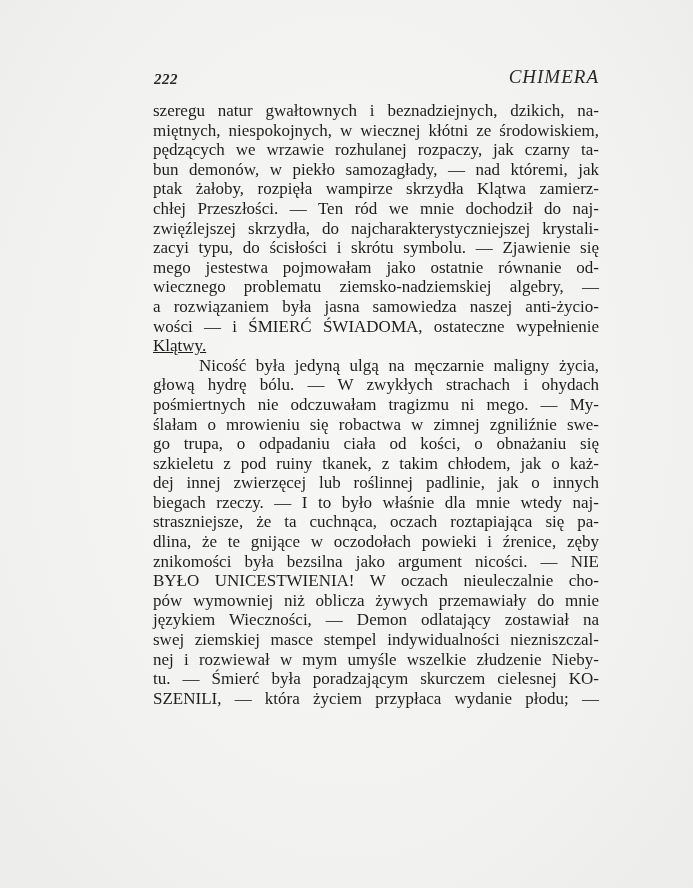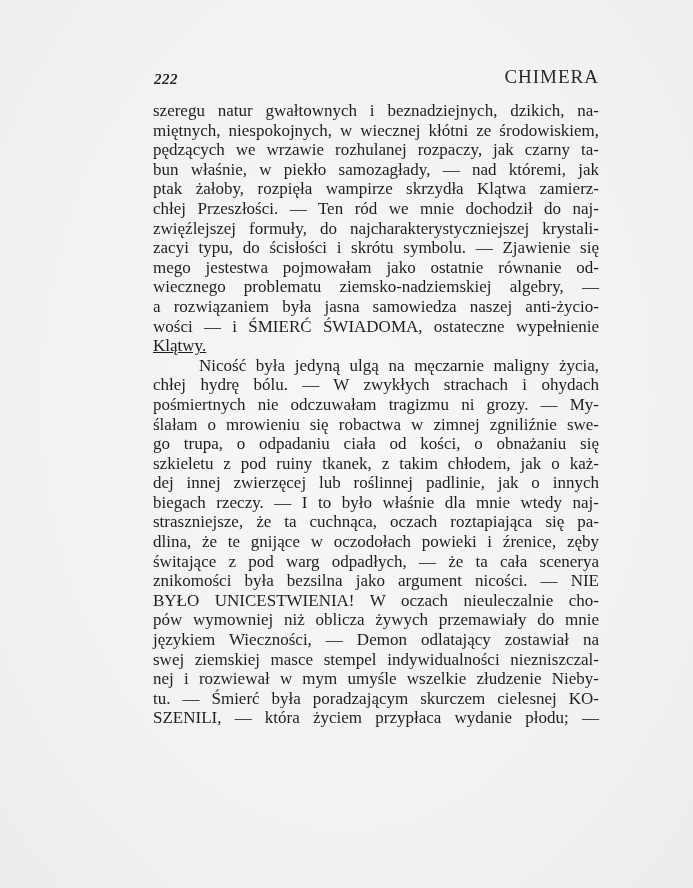--- a/index.html
+++ b/index.html
@@ -15,21 +15,21 @@
   .header {
     position: absolute; left: 153px; top: 66px; width: 446px; height: 24px;
     font-family: "Liberation Serif", serif; color: #2a2a2a;
   }
   .page-number {
     position: absolute; left: 1px; top: 5px;
     font-size: 15px; font-style: italic; font-weight: bold; letter-spacing: 0.5px;
   }
   .running-head {
     position: absolute; right: 0; top: 0;
-    font-size: 19px; letter-spacing: 1px;
+    font-size: 19px; font-style: italic; letter-spacing: 1px;
   }
   .body-text {
     position: absolute; left: 153px; top: 101px; width: 446px;
     font-family: "Liberation Serif", serif; font-size: 17px; line-height: 19.6px;
     color: #1e1e1e;
   }
   .line {
     display: block; white-space: nowrap; text-align: justify; text-align-last: justify;
     height: 19.6px; overflow: visible;
   }
@@ -42,41 +42,40 @@
 <div class="page">
   <div class="header">
     <span class="page-number">222</span>
     <span class="running-head">CHIMERA</span>
   </div>
 
   <div class="body-text">
     <span class="line">szeregu natur gwałtownych i beznadziejnych, dzikich, na-</span>
     <span class="line">miętnych, niespokojnych, w wiecznej kłótni ze środowiskiem,</span>
     <span class="line">pędzących we wrzawie rozhulanej rozpaczy, jak czarny ta-</span>
-    <span class="line">bun właśnie, w piekło samozagłady, — nad któremi, jak</span>
+    <span class="line">bun demonów, w piekło samozagłady, — nad któremi, jak</span>
     <span class="line">ptak żałoby, rozpięła wampirze skrzydła Klątwa zamierz-</span>
     <span class="line">chłej Przeszłości. — Ten ród we mnie dochodził do naj-</span>
-    <span class="line">zwięźlejszej formuły, do najcharakterystyczniejszej krystali-</span>
+    <span class="line">zwięźlejszej skrzydła, do najcharakterystyczniejszej krystali-</span>
     <span class="line">zacyi typu, do ścisłości i skrótu symbolu. — Zjawienie się</span>
     <span class="line">mego jestestwa pojmowałam jako ostatnie równanie od-</span>
     <span class="line">wiecznego problematu ziemsko-nadziemskiej algebry, —</span>
     <span class="line">a rozwiązaniem była jasna samowiedza naszej anti-życio-</span>
     <span class="line">wości — i ŚMIERĆ ŚWIADOMA, ostateczne wypełnienie</span>
     <span class="line last">Klątwy.</span>
     <span class="line indent">Nicość była jedyną ulgą na męczarnie maligny życia,</span>
-    <span class="line">chłej hydrę bólu. — W zwykłych strachach i ohydach</span>
-    <span class="line">pośmiertnych nie odczuwałam tragizmu ni grozy. — My-</span>
+    <span class="line">głową hydrę bólu. — W zwykłych strachach i ohydach</span>
+    <span class="line">pośmiertnych nie odczuwałam tragizmu ni mego. — My-</span>
     <span class="line">ślałam o mrowieniu się robactwa w zimnej zgniliźnie swe-</span>
     <span class="line">go trupa, o odpadaniu ciała od kości, o obnażaniu się</span>
     <span class="line">szkieletu z pod ruiny tkanek, z takim chłodem, jak o każ-</span>
     <span class="line">dej innej zwierzęcej lub roślinnej padlinie, jak o innych</span>
     <span class="line">biegach rzeczy. — I to było właśnie dla mnie wtedy naj-</span>
     <span class="line">straszniejsze, że ta cuchnąca, oczach roztapiająca się pa-</span>
     <span class="line">dlina, że te gnijące w oczodołach powieki i źrenice, zęby</span>
-    <span class="line">świtające z pod warg odpadłych, — że ta cała scenerya</span>
     <span class="line">znikomości była bezsilna jako argument nicości. — NIE</span>
     <span class="line">BYŁO UNICESTWIENIA! W oczach nieuleczalnie cho-</span>
     <span class="line">pów wymowniej niż oblicza żywych przemawiały do mnie</span>
     <span class="line">językiem Wieczności, — Demon odlatający zostawiał na</span>
     <span class="line">swej ziemskiej masce stempel indywidualności niezniszczal-</span>
     <span class="line">nej i rozwiewał w mym umyśle wszelkie złudzenie Nieby-</span>
     <span class="line">tu. — Śmierć była poradzającym skurczem cielesnej KO-</span>
     <span class="line">SZENILI, — która życiem przypłaca wydanie płodu; —</span>
   </div>
 </div>

